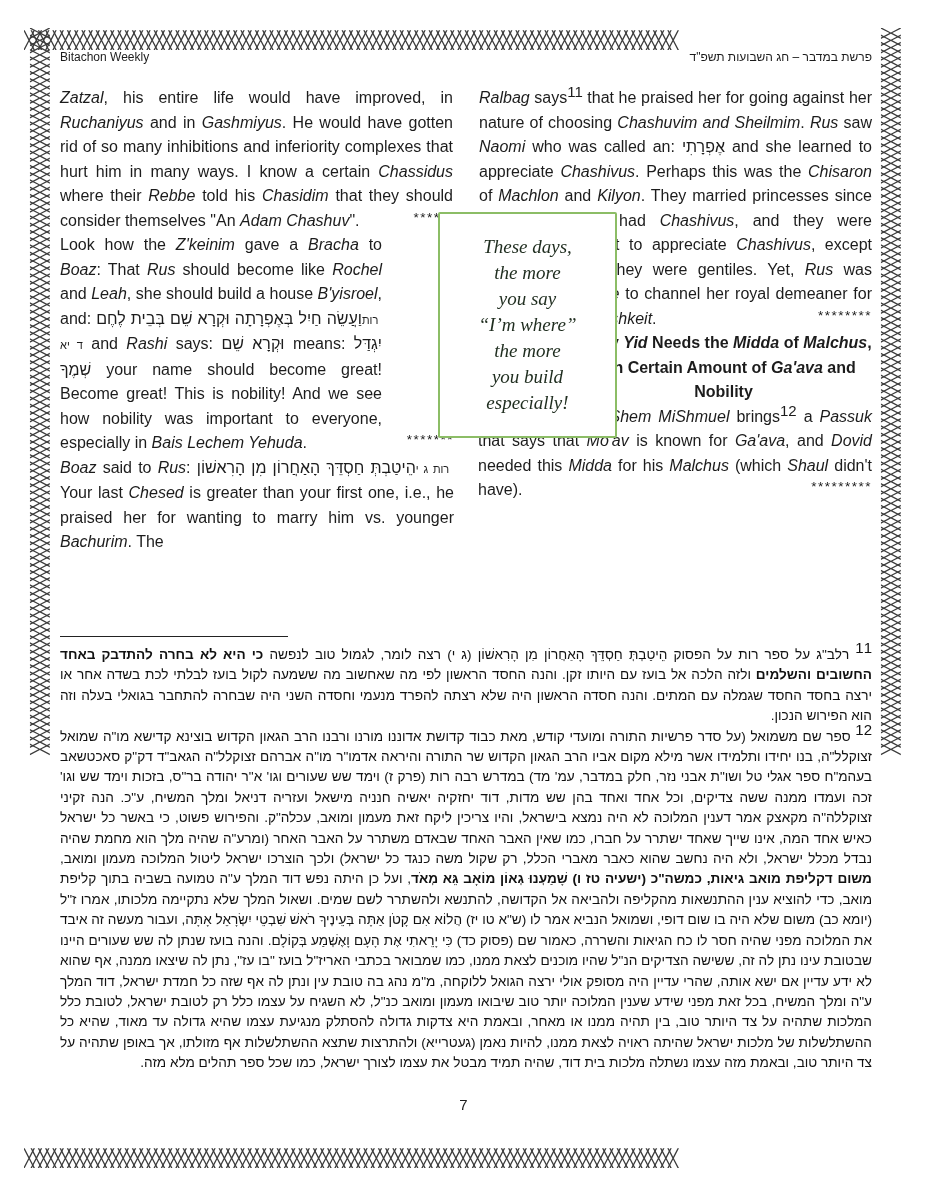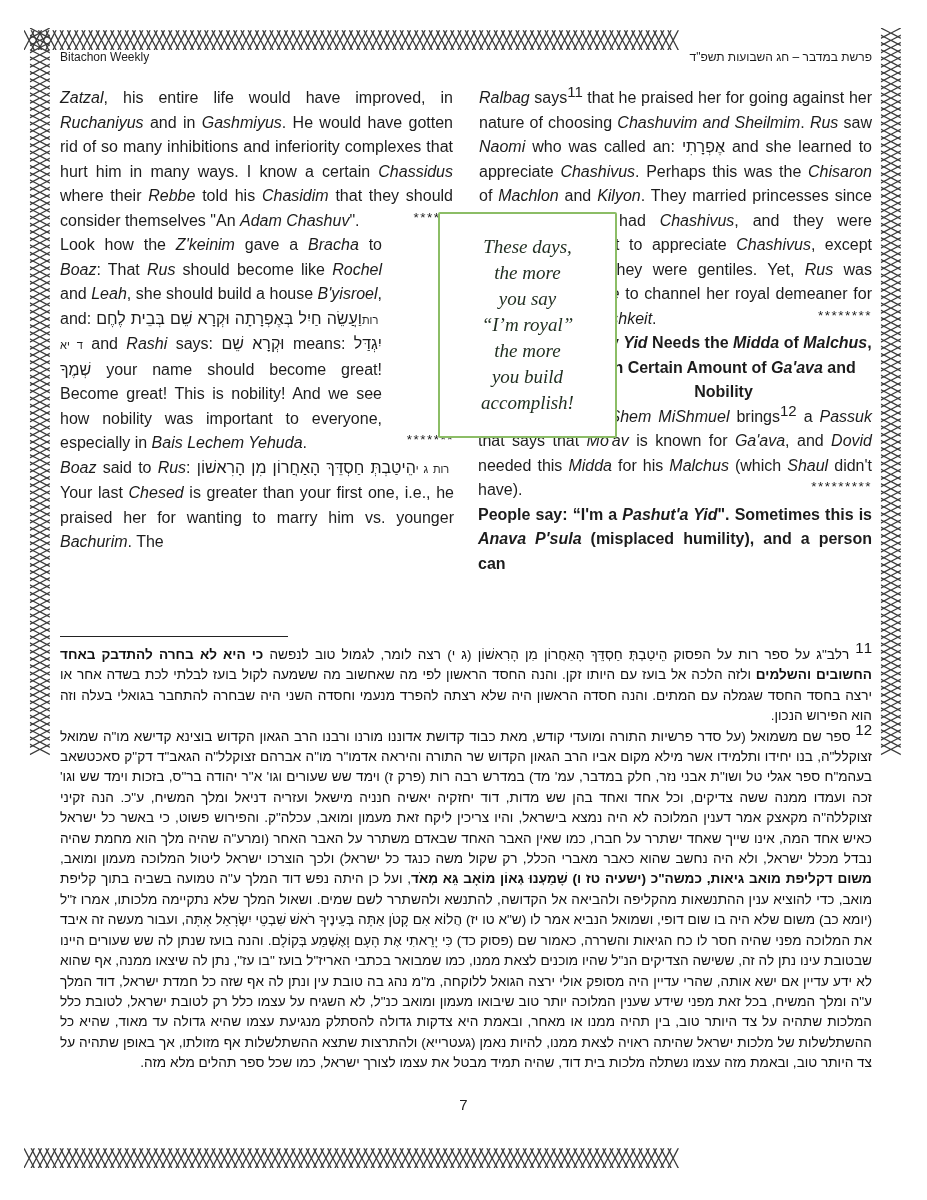--- a/index.html
+++ b/index.html
@@ -118,33 +118,32 @@
           <div class="para"><span class="sg-i">Boaz</span><span class="sg-r"> said to </span><span class="sg-i">Rus</span><span class="sg-r">: </span><span class="sg-he">הֵיטַבְתְּ חַסְדֵּךְ הָאַחֲרוֹן מִן הָרִאשׁוֹן</span><span class="sg-hesm"> רות ג י</span><span class="sg-r"> Your last </span><span class="sg-i">Chesed</span><span class="sg-r"> is greater than your first one, i.e., he praised her for wanting to marry him vs. younger </span><span class="sg-i">Bachurim</span><span class="sg-r">. The</span></div>
         </div>
     </div>
     <div class="col">
       <div class="fs fs-a-right"></div>
       <div class="fs fs-b-right"></div>
       <div>
           <div class="para"><span class="sg-i">Ralbag</span><span class="sg-r"> says</span><sup class="sg-sup">11</sup><span class="sg-r"> that he praised her for going against her nature of choosing </span><span class="sg-i">Chashuvim and Sheilmim</span><span class="sg-r">. </span><span class="sg-i">Rus</span><span class="sg-r"> saw </span><span class="sg-i">Naomi</span><span class="sg-r"> who was called an: </span><span class="sg-he">אֶפְרָתִי</span><span class="sg-r"> and she learned to appreciate </span><span class="sg-i">Chashivus</span><span class="sg-r">. Perhaps this was the </span><span class="sg-i">Chisaron</span><span class="sg-r"> of </span><span class="sg-i">Machlon</span><span class="sg-r"> and </span><span class="sg-i">Kilyon</span><span class="sg-r">. They married princesses since they had </span><span class="sg-i">Chashivus</span><span class="sg-r">, and they were taught to appreciate </span><span class="sg-i">Chashivus</span><span class="sg-r">, except that they were gentiles. Yet, </span><span class="sg-i">Rus</span><span class="sg-r"> was </span><span class="sg-i">Zoche</span><span class="sg-r"> to channel her royal demeaner for </span><span class="sg-i">Yiddishkeit</span><span class="sg-r">.</span><span class="stars">********</span></div>
           <div class="para center-bold"><span class="sg-b">Every </span><span class="sg-bi">Yid</span><span class="sg-b"> Needs the </span><span class="sg-bi">Midda</span><span class="sg-b"> of </span><span class="sg-bi">Malchus</span><span class="sg-b">, with Certain Amount of </span><span class="sg-bi">Ga'ava</span><span class="sg-b"> and Nobility</span></div>
           <div class="para"><span class="sg-r">The </span><span class="sg-i">Shem MiShmuel</span><span class="sg-r"> brings</span><sup class="sg-sup">12</sup><span class="sg-r"> a </span><span class="sg-i">Passuk</span><span class="sg-r"> that says that </span><span class="sg-i">Mo'av</span><span class="sg-r"> is known for </span><span class="sg-i">Ga'ava</span><span class="sg-r">, and </span><span class="sg-i">Dovid</span><span class="sg-r"> needed this </span><span class="sg-i">Midda</span><span class="sg-r"> for his </span><span class="sg-i">Malchus</span><span class="sg-r"> (which </span><span class="sg-i">Shaul</span><span class="sg-r"> didn't have).</span><span class="stars">*********</span></div>
-          <div class="para bold"><span class="sg-b">People say: “I'm a </span><span class="sg-bi">Pashut'a Yid</span><span class="sg-b">". Sometimes this is </span><span class="sg-bi">Anava P'sula</span><span class="sg-b"> (misplaced humility), and a person can</span></div>
         </div>
     </div>
   </div>
 
   <div class="callout">
       <div>These days,</div>
       <div>the more</div>
       <div>you say</div>
-      <div>“I’m royal”</div>
+      <div>“I’m where”</div>
       <div>the more</div>
       <div>you build</div>
-      <div>accomplish!</div>
+      <div>especially!</div>
     </div>
 
   <div class="footnotes">
     <div class="fn-rule"></div>
     <div>
         <div class="para footnote"><sup class="sg-sup">11</sup><span class="sg-r"> רלב"ג על ספר רות על הפסוק הֵיטַבְתְּ חַסְדֵּךְ הָאַחֲרוֹן מִן הָרִאשׁוֹן (ג י) רצה לומר, לגמול טוב לנפשה </span><span class="sg-b">כי היא לא בחרה להתדבק באחד החשובים והשלמים</span><span class="sg-r"> ולזה הלכה אל בועז עם היותו זקן. והנה החסד הראשון לפי מה שאחשוב מה ששמעה לקול בועז לבלתי לכת בשדה אחר או ירצה בחסד החסד שגמלה עם המתים. והנה חסדה הראשון היה שלא רצתה להפרד מנעמי וחסדה השני היה שבחרה להתחבר בגואלי בעלה וזה הוא הפירוש הנכון.</span></div>
         <div class="para footnote"><sup class="sg-sup">12</sup><span class="sg-r"> ספר שם משמואל (על סדר פרשיות התורה ומועדי קודש, מאת כבוד קדושת אדוננו מורנו ורבנו הרב הגאון הקדוש בוצינא קדישא מו"ה שמואל זצוקלל"ה, בנו יחידו ותלמידו אשר מילא מקום אביו הרב הגאון הקדוש שר התורה והיראה אדמו"ר מו"ה אברהם זצוקלל"ה הגאב"ד דק"ק סאכטשאב בעהמ"ח ספר אגלי טל ושו"ת אבני נזר, חלק במדבר, עמ' מד) במדרש רבה רות (פרק ז) וימד שש שעורים וגו' א"ר יהודה בר"ס, בזכות וימד שש וגו' זכה ועמדו ממנה ששה צדיקים, וכל אחד ואחד בהן שש מדות, דוד יחזקיה יאשיה חנניה מישאל ועזריה דניאל ומלך המשיח, ע"כ. הנה זקיני זצוקללה"ה מקאצק אמר דענין המלוכה לא היה נמצא בישראל, והיו צריכין ליקח זאת מעמון ומואב, עכלה"ק. והפירוש פשוט, כי באשר כל ישראל כאיש אחד המה, אינו שייך שאחד ישתרר על חברו, כמו שאין האבר האחד שבאדם משתרר על האבר האחר (ומרע"ה שהיה מלך הוא מחמת שהיה נבדל מכלל ישראל, ולא היה נחשב שהוא כאבר מאברי הכלל, רק שקול משה כנגד כל ישראל) ולכך הוצרכו ישראל ליטול המלוכה מעמון ומואב, </span><span class="sg-b">משום דקליפת מואב גיאות, כמשה"כ (ישעיה טז ו) שָׁמַעְנוּ גְאוֹן מוֹאָב גֵּא מְאֹד</span><span class="sg-r">, ועל כן היתה נפש דוד המלך ע"ה טמועה בשביה בתוך קליפת מואב, כדי להוציא ענין ההתנשאות מהקליפה ולהביאה אל הקדושה, להתנשא ולהשתרר לשם שמים. ושאול המלך שלא נתקיימה מלכותו, אמרו ז"ל (יומא כב) משום שלא היה בו שום דופי, ושמואל הנביא אמר לו (ש"א טו יז) הֲלוֹא אִם קָטֹן אַתָּה בְּעֵינֶיךָ רֹאשׁ שִׁבְטֵי יִשְׂרָאֵל אָתָּה, ועבור מעשה זה איבד את המלוכה מפני שהיה חסר לו כח הגיאות והשררה, כאמור שם (פסוק כד) כִּי יָרֵאתִי אֶת הָעָם וָאֶשְׁמַע בְּקוֹלָם. והנה בועז שנתן לה שש שעורים היינו שבטובת עינו נתן לה זה, ששישה הצדיקים הנ"ל שהיו מוכנים לצאת ממנו, כמו שמבואר בכתבי האריז"ל בועז "בו עז", נתן לה שיצאו ממנה, אף שהוא לא ידע עדיין אם ישא אותה, שהרי עדיין היה מסופק אולי ירצה הגואל ללוקחה, מ"מ נהג בה טובת עין ונתן לה אף שזה כל חמדת ישראל, דוד המלך ע"ה ומלך המשיח, בכל זאת מפני שידע שענין המלוכה יותר טוב שיבואו מעמון ומואב כנ"ל, לא השגיח על עצמו כלל רק לטובת ישראל, לטובת כלל המלכות שתהיה על צד היותר טוב, בין תהיה ממנו או מאחר, ובאמת היא צדקות גדולה להסתלק מנגיעת עצמו שהיא גדולה עד מאוד, שהיא כל ההשתלשלות של מלכות ישראל שהיתה ראויה לצאת ממנו, להיות נאמן (געטרייא) ולהתרצות שתצא ההשתלשלות אף מזולתו, אך באופן שתהיה על צד היותר טוב, ובאמת מזה עצמו נשתלה מלכות בית דוד, שהיה תמיד מבטל את עצמו לצורך ישראל, כמו שכל ספר תהלים מלא מזה.</span></div>
       </div>
   </div>
 

